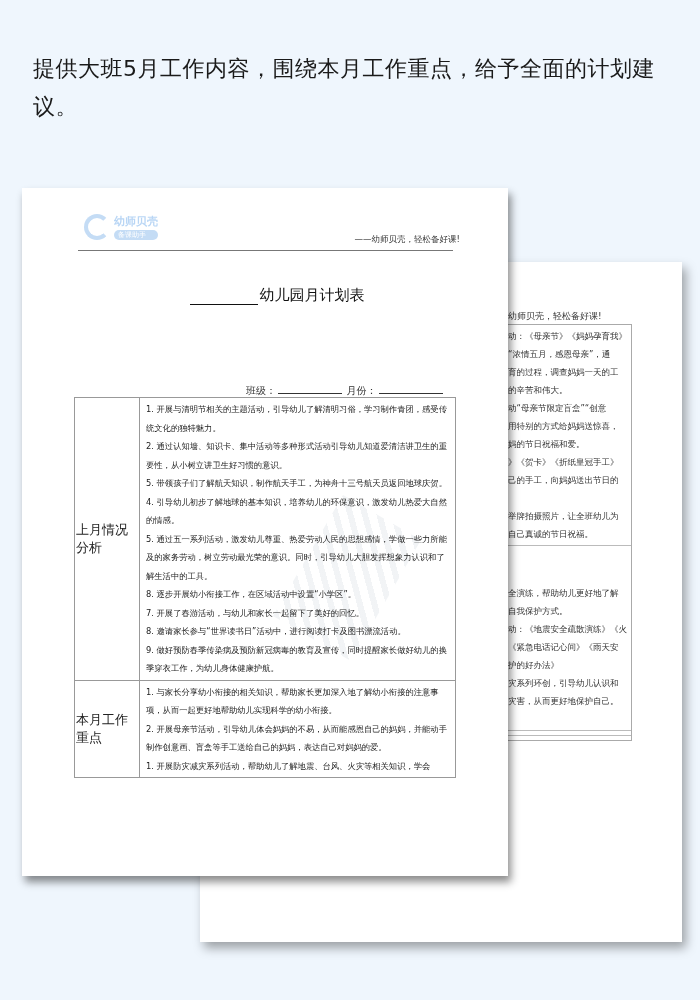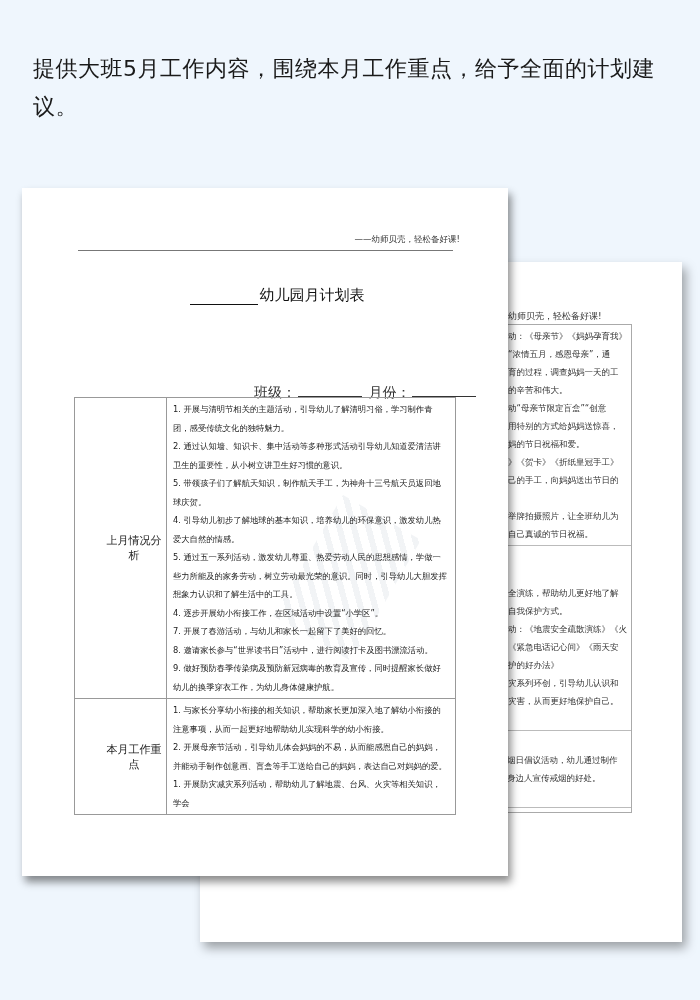--- a/index.html
+++ b/index.html
@@ -21,25 +21,25 @@
   .page-front{position:absolute;left:22px;top:188px;width:486px;height:688px;background:#fff;box-shadow:3px 6px 8px rgba(0,0,0,0.45);overflow:hidden;}
   .logo{position:absolute;left:62px;top:22px;width:90px;height:34px;display:flex;align-items:center;gap:4px;}
   .logo-mark{width:26px;height:26px;border-radius:50%;border:4px solid #c4dcf5;border-right-color:transparent;box-sizing:border-box;}
   .logo-text{display:flex;flex-direction:column;}
   .logo-name{font-size:11px;font-weight:bold;color:#b9d6f5;line-height:13px;}
   .logo-sub{font-size:7px;color:#fff;background:#c4dcf5;border-radius:6px;padding:0 4px;line-height:10px;margin-top:2px;}
   .front-slogan{position:absolute;right:48px;top:46px;font-size:8.5px;color:#333;}
   .front-hr{position:absolute;left:56px;right:55px;top:62px;border-top:1.5px solid #777;}
   .doc-title{position:absolute;left:0;right:0;top:98px;text-align:center;font-size:15px;color:#111;padding-left:24px;}
   .doc-title .blank{display:inline-block;width:68px;border-bottom:1px solid #111;margin-right:2px;vertical-align:bottom;height:14px;}
-  .meta{position:absolute;left:232px;top:196px;font-size:14px;color:#333;}
+  .meta{position:absolute;left:224px;top:196px;font-size:10px;color:#333;font-family:Liberation Serif, serif;}
   .meta .blank{display:inline-block;width:64px;border-bottom:1px solid #333;margin:0 2px;}
   .front-table{position:absolute;left:52px;top:209px;width:382px;border:1px solid #999;border-collapse:collapse;}
   .front-table td{border:1px solid #999;vertical-align:middle;}
-  .front-table .label{width:62px;text-align:center;font-size:11px;color:#222;padding-left:28px;}
+  .front-table .label{width:62px;text-align:left;font-size:13px;color:#222;}
   .front-table .content{padding:2px 6px 2px 6px;font-size:8.3px;line-height:18.5px;color:#222;}
   .content p{margin:0;}
   .watermark{position:absolute;left:280px;top:320px;width:90px;height:140px;opacity:0.06;background:repeating-linear-gradient(45deg,#246 0 6px,transparent 6px 14px);transform:rotate(30deg);}
 </style>
 </head>
 <body>
 
 <div class="headline">提供大班5月工作内容，围绕本月工作重点，给予全面的计划建议。</div>
 
 <div class="page-back">
@@ -75,35 +75,36 @@
         <div class="line">》《紧急电话记心间》《雨天安</div>
         <div class="line">保护的好办法》</div>
         <div class="line">减灾系列环创，引导幼儿认识和</div>
         <div class="line">的灾害，从而更好地保护自己。</div>
         <div class="line">&nbsp;</div>
       </div>
     </div>
     <div class="row">
       <div class="cell-l"></div>
       <div class="cell-m"></div>
-      <div class="cell-r">
-        <div class="line">&nbsp;</div>
-        <div class="line">烟日倡议活动，幼儿通过制作</div>
-        <div class="line">身边人宣传戒烟的好处。</div>
-        <div class="line">&nbsp;</div>
-      </div>
     </div>
     <div class="row">
       <div class="cell-l"></div>
       <div class="cell-m"></div>
     </div>
   </div>
 </div>
 
 <div class="page-front">
+  <div class="logo">
+    <div class="logo-mark"></div>
+    <div class="logo-text">
+      <span class="logo-name">幼师贝壳</span>
+      <span class="logo-sub">备课助手</span>
+    </div>
+  </div>
   <div class="front-slogan">——幼师贝壳，轻松备好课!</div>
   <div class="front-hr"></div>
 
   <div class="doc-title">
     <span class="blank"></span><span>幼儿园月计划表</span>
   </div>
 
   <div class="meta">
     <span>班级：</span><span class="blank"></span>
     <span>月份：</span><span class="blank"></span>
@@ -114,21 +115,21 @@
   <table class="front-table">
     <tbody>
         <tr>
       <td class="label">上月情况分析</td>
       <td class="content">
         <p>1. 开展与清明节相关的主题活动，引导幼儿了解清明习俗，学习制作青团，感受传统文化的独特魅力。</p>
         <p>2. 通过认知墙、知识卡、集中活动等多种形式活动引导幼儿知道爱清洁讲卫生的重要性，从小树立讲卫生好习惯的意识。</p>
         <p>5. 带领孩子们了解航天知识，制作航天手工，为神舟十三号航天员返回地球庆贺。</p>
         <p>4. 引导幼儿初步了解地球的基本知识，培养幼儿的环保意识，激发幼儿热爱大自然的情感。</p>
         <p>5. 通过五一系列活动，激发幼儿尊重、热爱劳动人民的思想感情，学做一些力所能及的家务劳动，树立劳动最光荣的意识。同时，引导幼儿大胆发挥想象力认识和了解生活中的工具。</p>
-        <p>4. 逐步开展幼小衔接工作，在区域活动中设置“小学区”。</p>
+        <p>8. 逐步开展幼小衔接工作，在区域活动中设置“小学区”。</p>
         <p>7. 开展了春游活动，与幼儿和家长一起留下了美好的回忆。</p>
         <p>8. 邀请家长参与“世界读书日”活动中，进行阅读打卡及图书漂流活动。</p>
         <p>9. 做好预防春季传染病及预防新冠病毒的教育及宣传，同时提醒家长做好幼儿的换季穿衣工作，为幼儿身体健康护航。</p>
       </td>
     </tr>
     <tr>
       <td class="label">本月工作重点</td>
       <td class="content">
         <p>1. 与家长分享幼小衔接的相关知识，帮助家长更加深入地了解幼小衔接的注意事项，从而一起更好地帮助幼儿实现科学的幼小衔接。</p>
         <p>2. 开展母亲节活动，引导幼儿体会妈妈的不易，从而能感恩自己的妈妈，并能动手制作创意画、盲盒等手工送给自己的妈妈，表达自己对妈妈的爱。</p>

